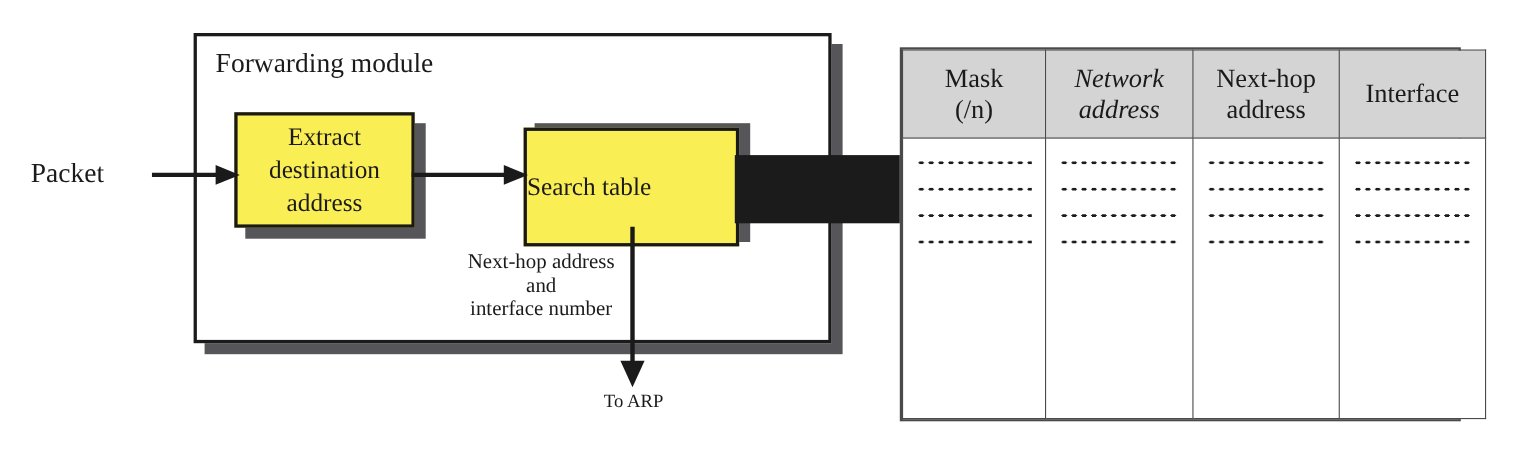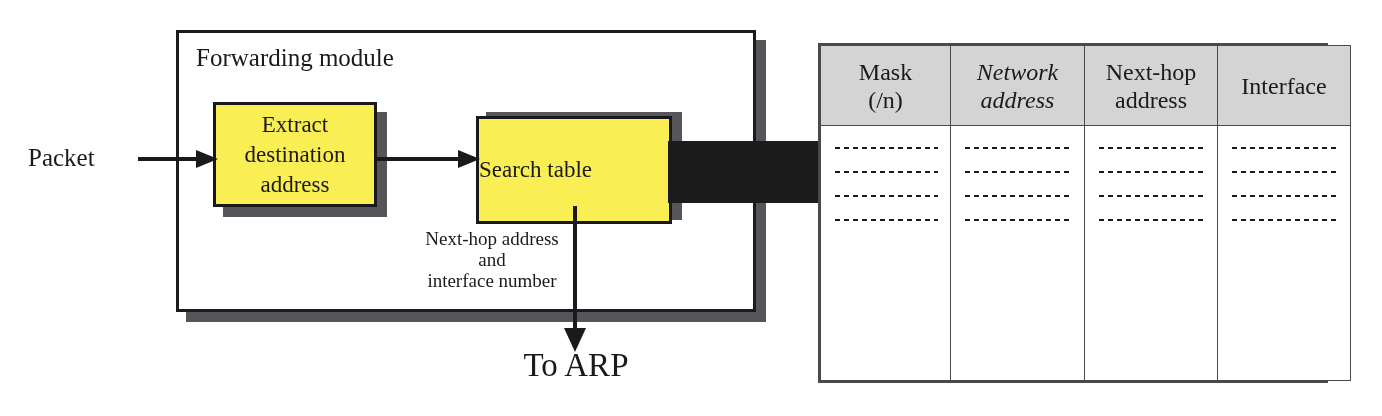--- a/index.html
+++ b/index.html
@@ -94,21 +94,21 @@
 
   
   #arp-arrow {
     left: 556px; top: 206px;
     width: 38px; height: 146px;
   }
   #arp-label {
     left: 494px; top: 350px;
     width: 164px;
     text-align: center;
-    font-size: 33px;
+    font-size: 17px;
     line-height: 30px;
     white-space: nowrap;
   }
 
   
   #routing-table {
     left: 818px; top: 43px;
     width: 510px; height: 340px;
     border: 2px solid #4a4a4a;
     box-sizing: border-box;

